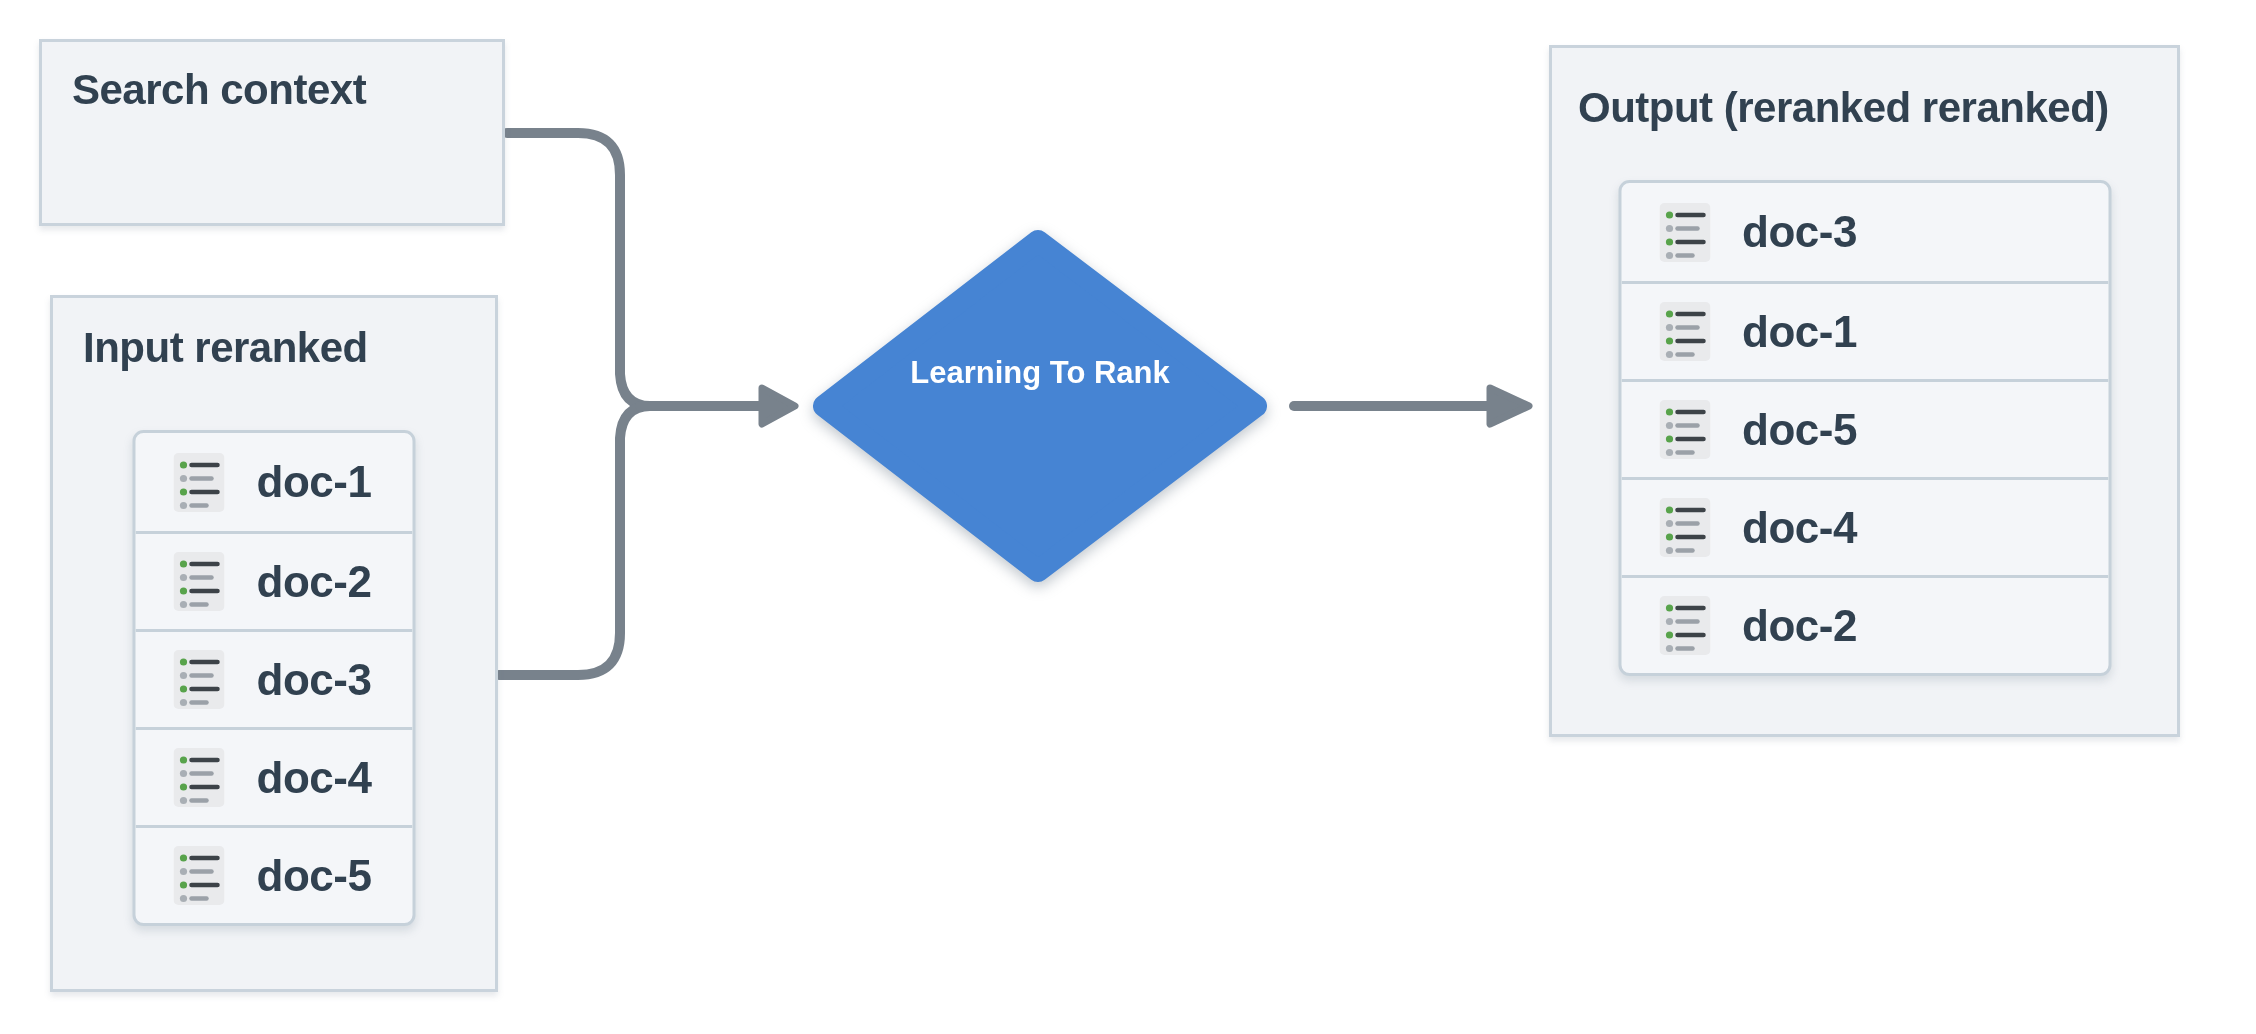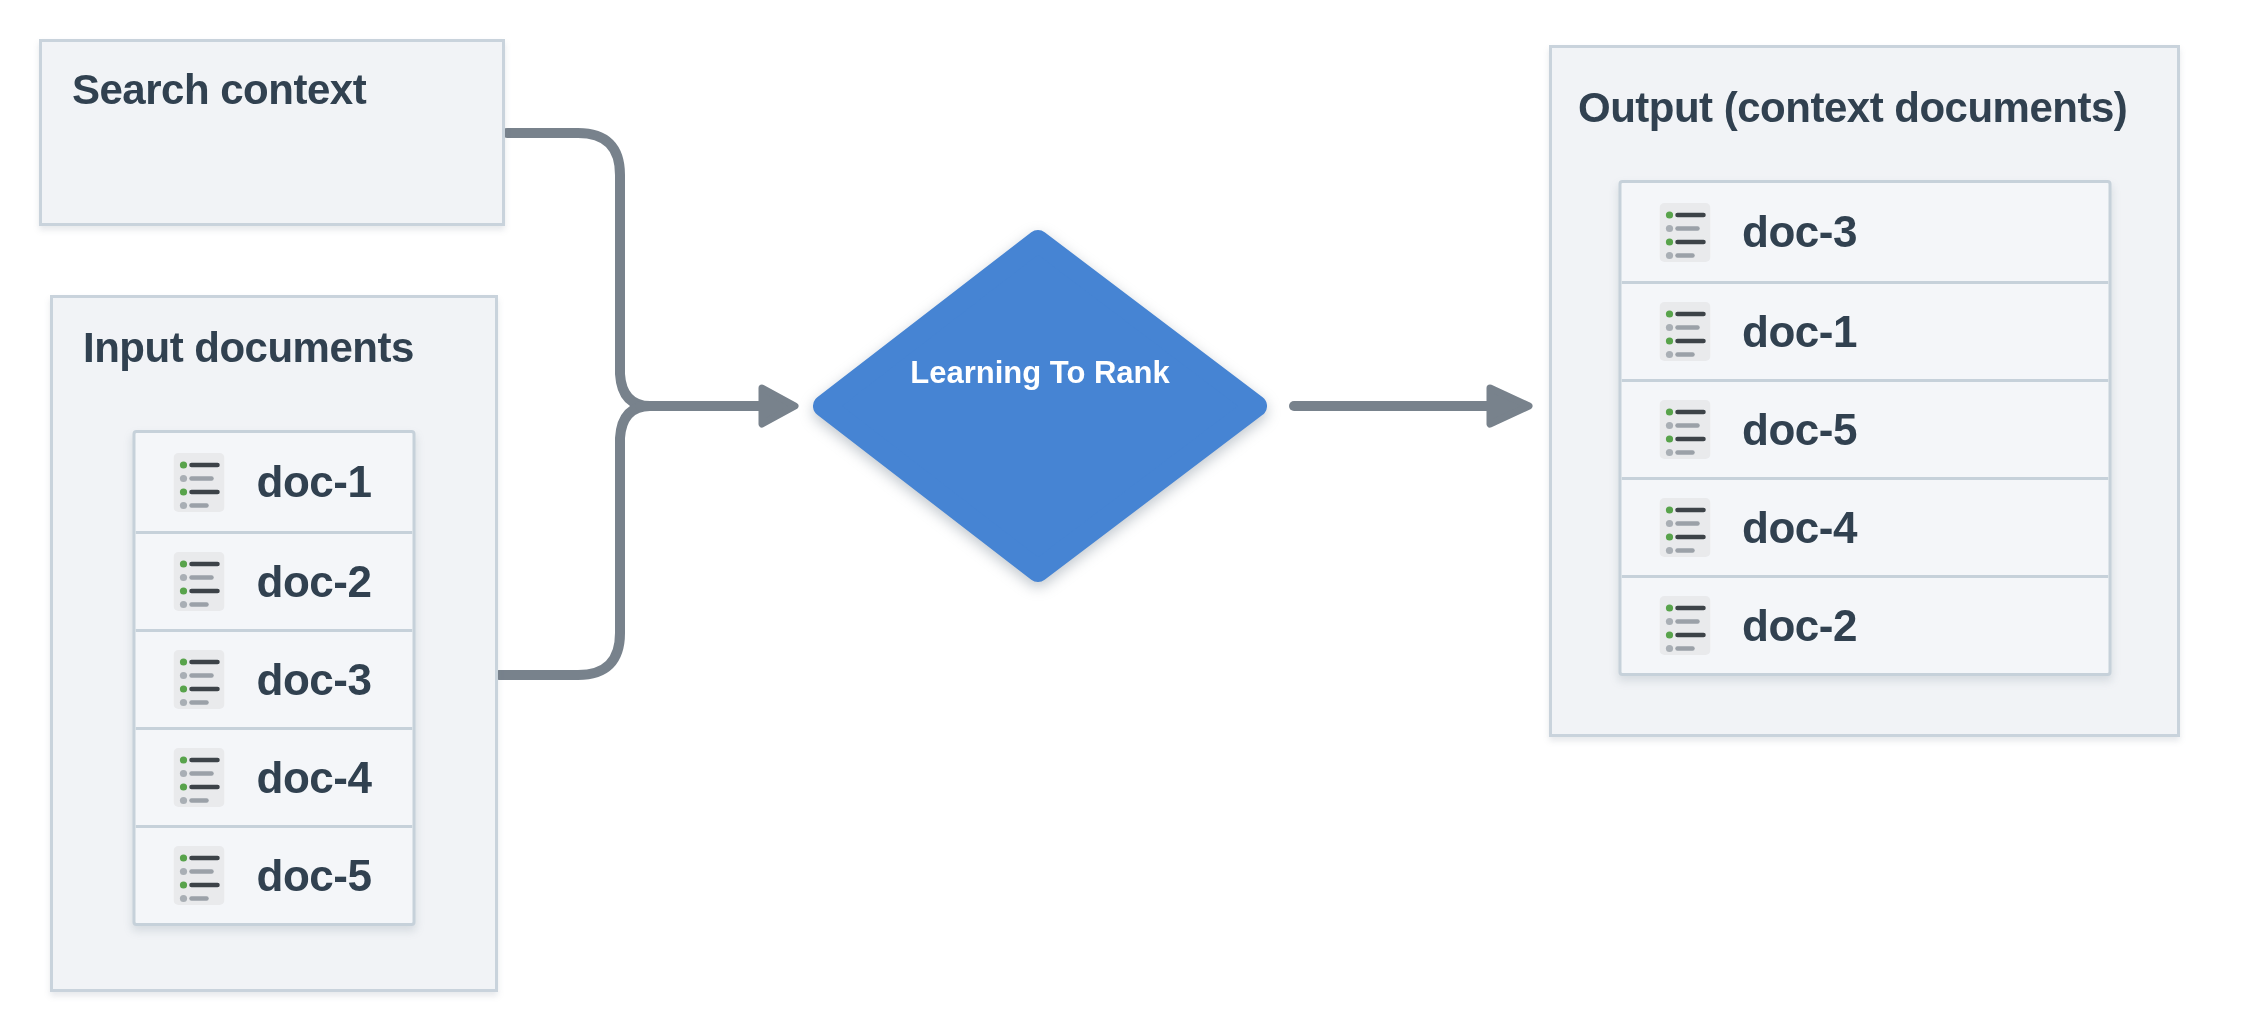--- a/index.html
+++ b/index.html
@@ -63,21 +63,21 @@
   .output-box { left: 1549px; top: 45px; width: 631px; height: 692px; }
   .output-box h2 { left: 26px; top: 34px; }
 
   .doc-list {
     position: absolute;
     left: 50%;
     transform: translateX(-50%);
     top: 132px;
     background: var(--card-fill);
     border: 3px solid var(--card-border);
-    border-radius: 4px;
+    border-radius: 11px;
     overflow: hidden;
     box-shadow: 0 5px 8px rgba(120, 135, 150, 0.22);
   }
   .input-box .doc-list { width: 277px; }
   .output-box .doc-list { width: 487px; }
   .doc-row {
     display: flex;
     align-items: center;
     height: 98px;
     padding-left: 38px;
@@ -120,21 +120,21 @@
 
     <path d="M 1294 406 L 1488 406" stroke="var(--arrow-gray)" stroke-width="10" stroke-linecap="round"></path>
     <polygon points="1490,388 1529,406 1490,424" fill="var(--arrow-gray)" stroke="var(--arrow-gray)" stroke-width="7" stroke-linejoin="round"></polygon>
   </svg>
 
   <section class="box search-box">
     <h2>Search context</h2>
   </section>
 
   <section class="box input-box">
-    <h2>Input documents</h2>
+    <h2>Input reranked</h2>
     <div class="doc-list">
 
         <div class="doc-row">
           <svg class="doc-icon" width="51" height="59" viewBox="0 0 51 59">
             <rect x="0" y="0" width="51" height="59" rx="5" fill="var(--icon-bg)"></rect>
             <circle cx="10" cy="12" r="3.6" fill="var(--dot-green)"></circle>
             <line x1="18" y1="12" x2="44" y2="12" stroke="var(--icon-line-dark)" stroke-width="4.5" stroke-linecap="round"></line>
             <circle cx="10" cy="25.5" r="3.6" fill="var(--dot-gray)"></circle>
             <line x1="18" y1="25.5" x2="38" y2="25.5" stroke="var(--icon-line-gray)" stroke-width="4.5" stroke-linecap="round"></line>
             <circle cx="10" cy="39" r="3.6" fill="var(--dot-green)"></circle>
@@ -203,21 +203,21 @@
             <line x1="18" y1="52.5" x2="33" y2="52.5" stroke="var(--icon-line-gray)" stroke-width="4.5" stroke-linecap="round"></line>
           </svg>
           <span class="doc-label">doc-5</span>
         </div>
       </div>
   </section>
 
   <div class="diamond-label">Learning To Rank</div>
 
   <section class="box output-box">
-    <h2>Output (context documents)</h2>
+    <h2>Output (reranked reranked)</h2>
     <div class="doc-list">
 
         <div class="doc-row">
           <svg class="doc-icon" width="51" height="59" viewBox="0 0 51 59">
             <rect x="0" y="0" width="51" height="59" rx="5" fill="var(--icon-bg)"></rect>
             <circle cx="10" cy="12" r="3.6" fill="var(--dot-green)"></circle>
             <line x1="18" y1="12" x2="44" y2="12" stroke="var(--icon-line-dark)" stroke-width="4.5" stroke-linecap="round"></line>
             <circle cx="10" cy="25.5" r="3.6" fill="var(--dot-gray)"></circle>
             <line x1="18" y1="25.5" x2="38" y2="25.5" stroke="var(--icon-line-gray)" stroke-width="4.5" stroke-linecap="round"></line>
             <circle cx="10" cy="39" r="3.6" fill="var(--dot-green)"></circle>

